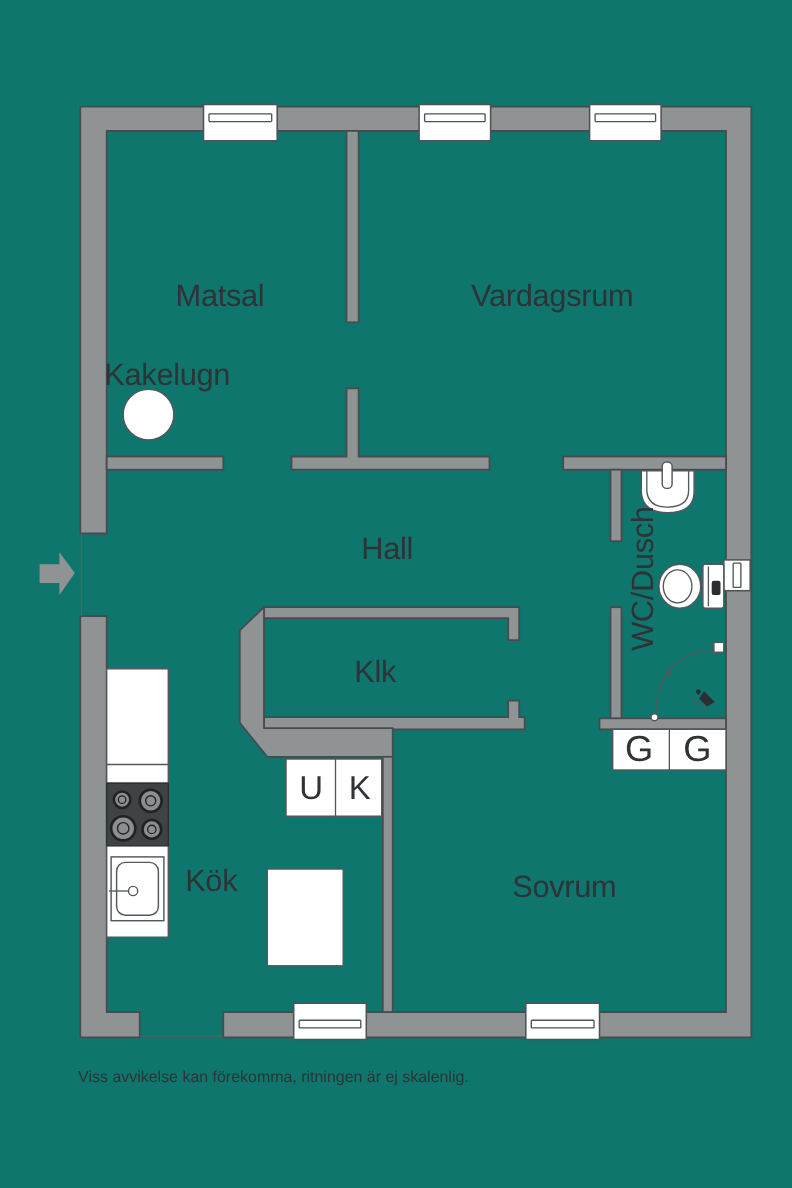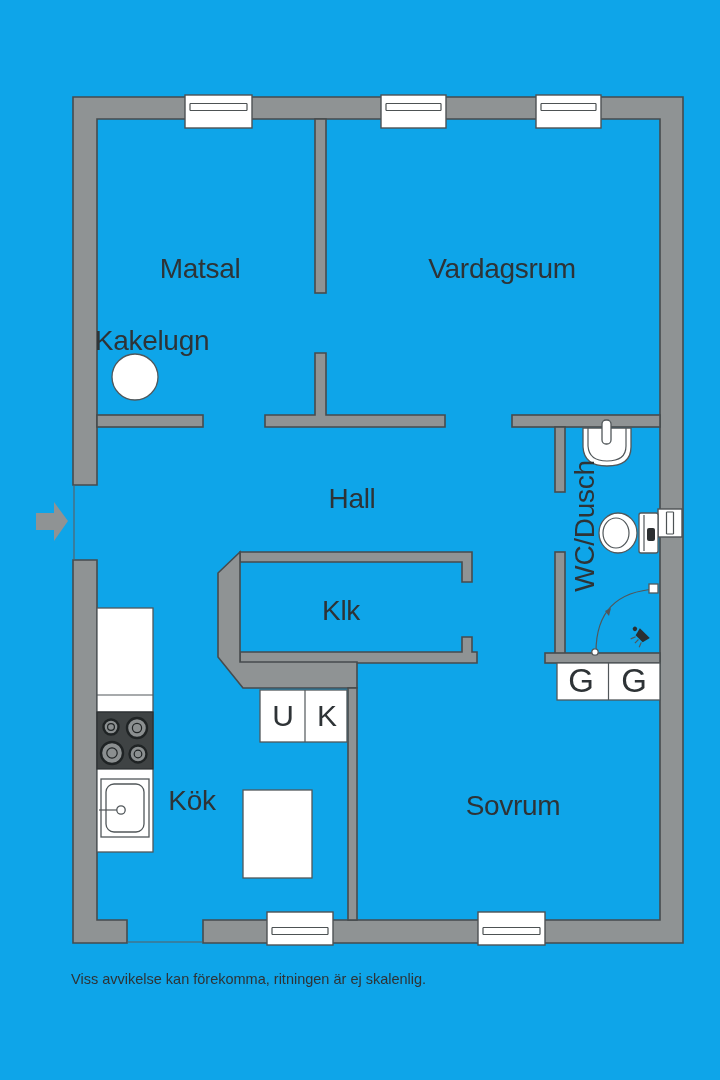--- a/index.html
+++ b/index.html
@@ -1,16 +1,16 @@
 <!DOCTYPE html>
 <html><head>
 <meta charset="utf-8">
 <style>
   html,body { margin:0; padding:0; background:#ffffff; }
-  .page { position:relative; width:720px; height:1080px; background:#0ea5e9; overflow:hidden;
+  .page { position:relative; width:720px; height:1080px; background:#0f766e; overflow:hidden;
           font-family:"Liberation Sans", sans-serif; }
   svg { display:block; }
   .wall   { stroke:#474b4d; stroke-width:1.6; stroke-linejoin:miter; }
   .thresh { stroke:#5a5f61; stroke-width:1.1; }
   .win    { fill:#ffffff; stroke:#4d5254; stroke-width:1.4; }
   .winline{ stroke:#4d5254; stroke-width:1.2; fill:none; }
   .fix    { fill:#ffffff; stroke:#51575a; stroke-width:1.3; }
   .fixline{ stroke:#51575a; stroke-width:1.2; fill:none; }
   .darkfix{ stroke:#2b2f31; }
   .roomlabel { font-size:28px; letter-spacing:-0.3px; }

